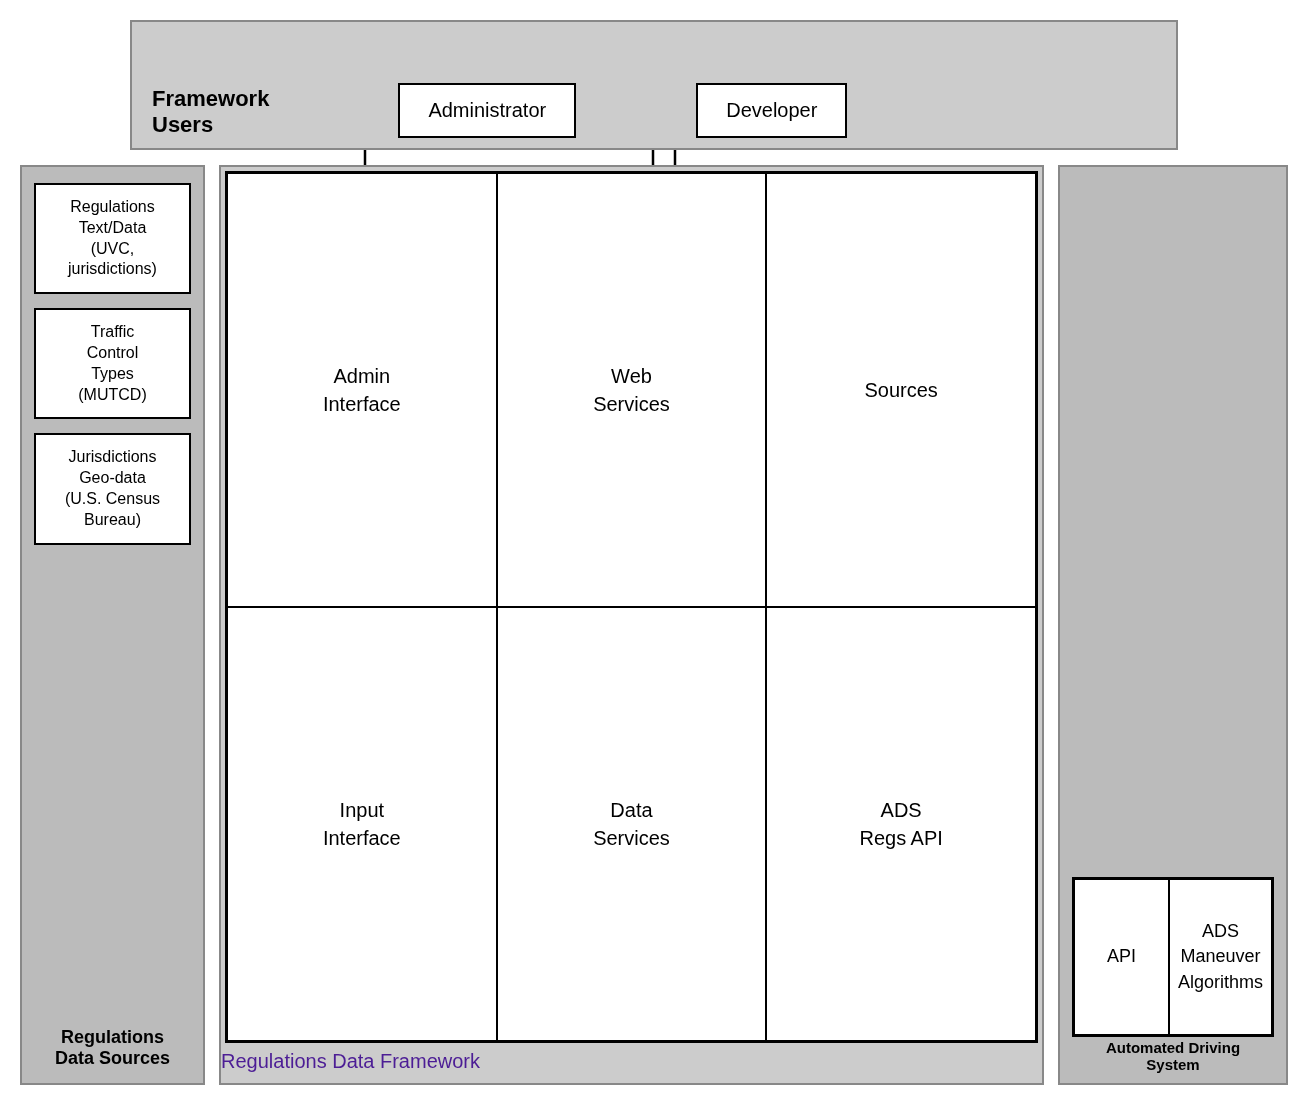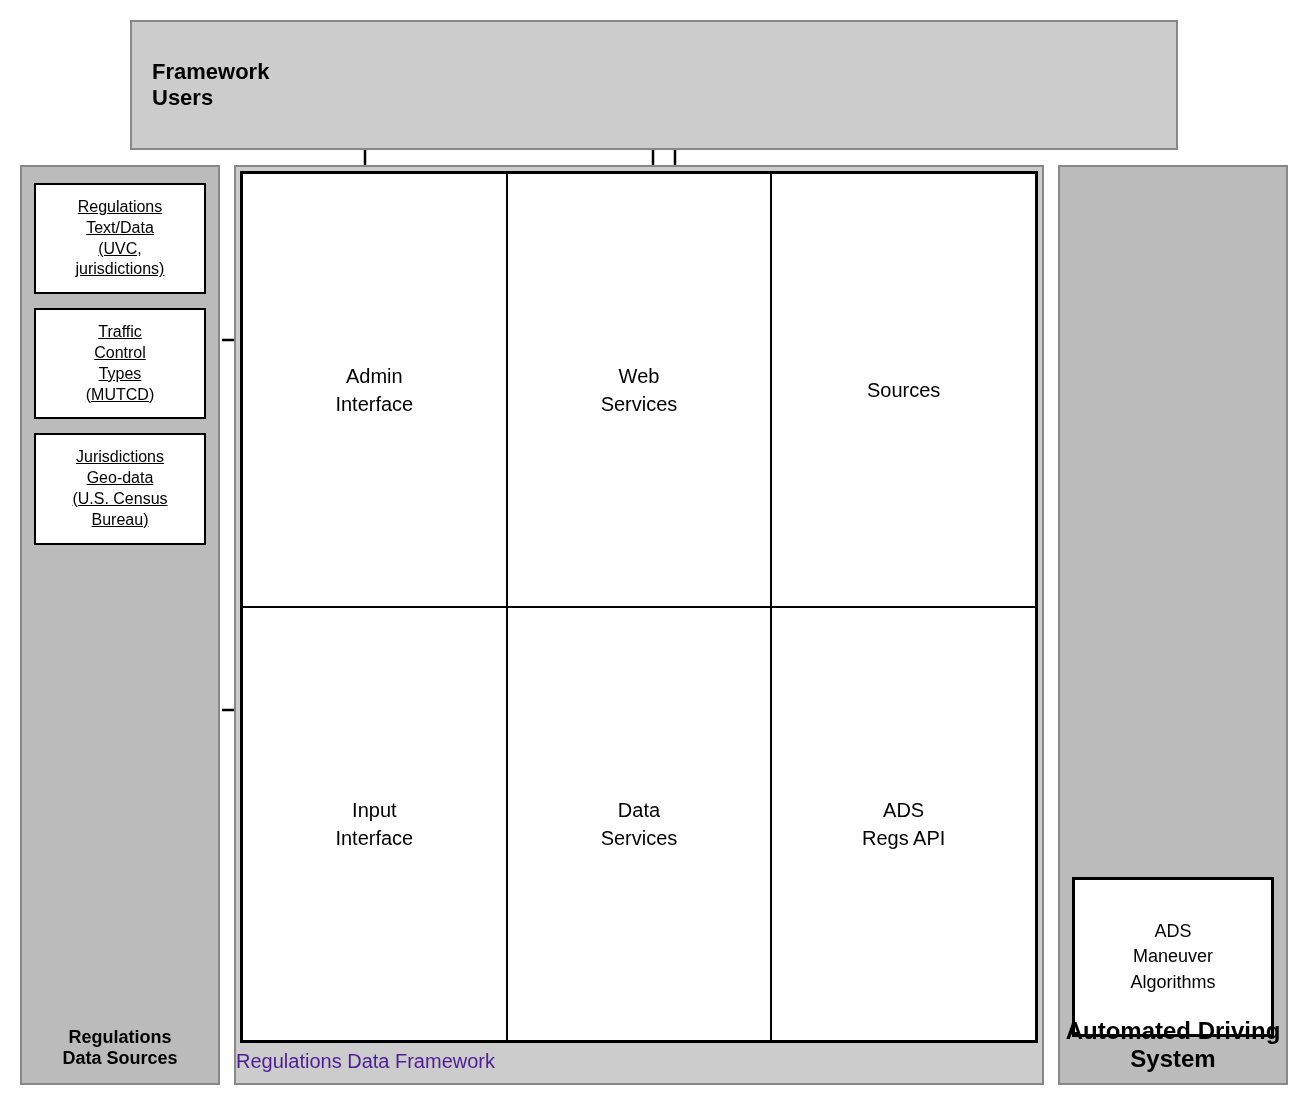--- a/index.html
+++ b/index.html
@@ -23,21 +23,21 @@
     
     .framework-users-section {
       position: absolute;
       top: 10px;
       left: 120px;
       right: 120px;
       height: 130px;
       border: 2px solid #888;
       background: #ccc;
       display: flex;
-      align-items: center;
+      align-items: flex-end;
       justify-content: flex-start;
       padding: 10px 20px;
       gap: 29px;
     }
 
     .framework-users-label {
       font-size: 22px;
       font-weight: bold;
       margin-right: 80px;
       color: #000;
@@ -65,29 +65,28 @@
       top: 155px;
       left: 10px;
       right: 10px;
       bottom: 20px;
       display: flex;
       gap: 0;
     }
 
     
     .data-sources-section {
-      width: 200px;
+      width: 185px;
       background: #bbb;
       border: 2px solid #888;
       display: flex;
       flex-direction: column;
       padding: 16px 12px;
       gap: 14px;
       position: relative;
-      text-decoration: underline;
     }
 
     .data-source-box {
       background: #fff;
       border: 2px solid #000;
       padding: 12px 10px;
       font-size: 16px;
       text-align: center;
       line-height: 1.3;
     }
@@ -183,21 +182,21 @@
       padding: 8px;
       line-height: 1.4;
     }
 
     .ads-label {
       position: absolute;
       bottom: 10px;
       left: 0;
       right: 0;
       text-align: center;
-      font-size: 24px;
+      font-size: 15px;
       font-weight: bold;
       color: #000;
     }
 
     
     .arrows-svg {
       position: absolute;
       top: 0;
       left: 0;
       width: 100%;
@@ -227,20 +226,28 @@
 
     <line x1="212" y1="700" x2="270" y2="700" stroke="#000" stroke-width="2.5" marker-end="url(#arrowhead)"></line>
 
     <line x1="890" y1="695" x2="970" y2="695" stroke="#000" stroke-width="2.5" marker-end="url(#arrowhead)"></line>
 
     <line x1="970" y1="720" x2="890" y2="720" stroke="#000" stroke-width="2.5" marker-end="url(#arrowhead)"></line>
   </svg>
 
   <div class="framework-users-section">
     <div class="framework-users-label">Framework<br>Users</div>
+    <div class="user-boxes">
+      <div class="user-box">
+        <span>Administrator</span>
+      </div>
+      <div class="user-box">
+        <span>Developer</span>
+      </div>
+    </div>
   </div>
 
   <div class="main-area">
 
     <div class="data-sources-section">
       <div class="data-source-box">Regulations<br>Text/Data<br>(UVC,<br>jurisdictions)</div>
       <div class="data-source-box">Traffic<br>Control<br>Types<br>(MUTCD)</div>
       <div class="data-source-box">Jurisdictions<br>Geo-data<br>(U.S. Census<br>Bureau)</div>
       <div class="data-sources-label">Regulations<br>Data Sources</div>
     </div>
@@ -252,20 +259,21 @@
         <div class="framework-cell">Sources</div>
         <div class="framework-cell">Input<br>Interface</div>
         <div class="framework-cell">Data<br>Services</div>
         <div class="framework-cell">ADS<br>Regs API</div>
       </div>
       <div class="framework-label">Regulations Data Framework</div>
     </div>
 
     <div class="ads-section">
       <div class="ads-inner">
+        <div class="ads-cell">API</div>
         <div class="ads-cell">ADS<br>Maneuver<br>Algorithms</div>
       </div>
       <div class="ads-label">Automated Driving<br>System</div>
     </div>
 
   </div>
 
 </div>
 
 </body></html>

